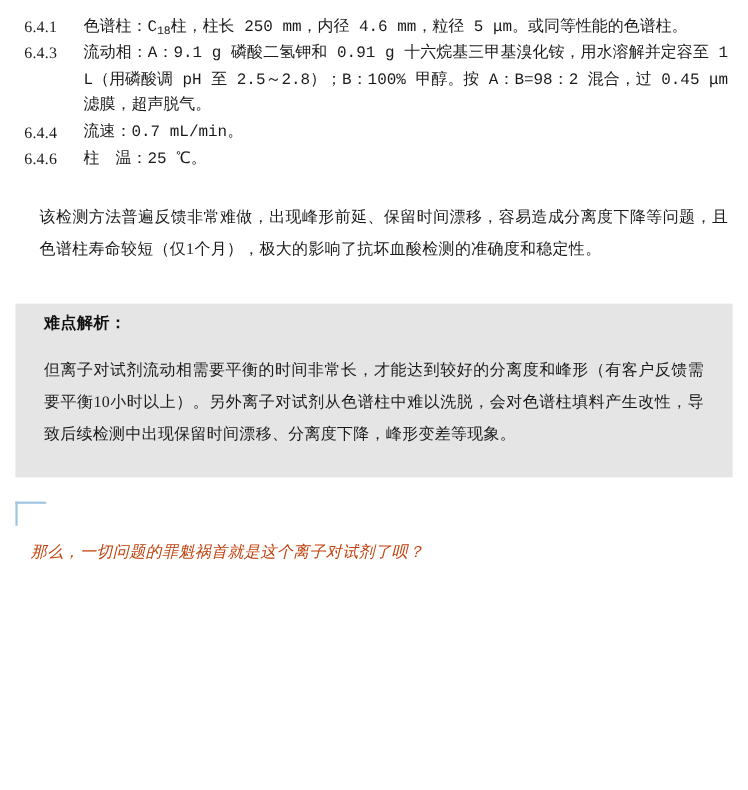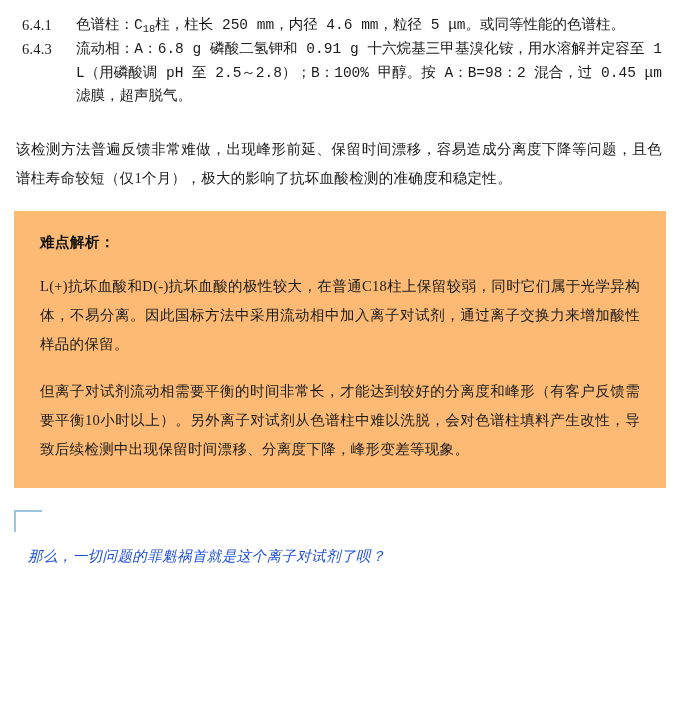--- a/index.html
+++ b/index.html
@@ -49,34 +49,35 @@
     font-size: 0.72em;
     vertical-align: baseline;
     position: relative;
     bottom: -0.28em;
   }
 
   
   .para-block {
     padding: 0 18px 0 16px;
     margin-top: 26px;
+    margin-left: 20px;
   }
   .para {
     font-size: 14.5px;
     line-height: 2.0;
     color: #1a1a1a;
     text-align: justify;
     letter-spacing: 0.3px;
   }
 
   
   .analysis-box {
-    margin: 18px 14px 0 14px;
-    background: #fdba74;
-    padding: 22px 26px 24px 26px;
+    margin: 34px 14px 0 14px;
+    background: #e5e5e5;
+    padding: 8px 26px 24px 26px;
     box-sizing: border-box;
   }
   .analysis-title {
     font-size: 14.5px;
     font-weight: bold;
     color: #111111;
     margin-bottom: 20px;
     letter-spacing: 0.5px;
   }
   .analysis-para {
@@ -103,21 +104,21 @@
     top: 0;
     width: 26px;
     height: 20px;
     border-top: 2px solid #9fc4e0;
     border-left: 2px solid #9fc4e0;
   }
   .quote-line {
     font-size: 14.5px;
     line-height: 2.0;
     font-style: italic;
-    color: #1d4ed8;
+    color: #c2410c;
     letter-spacing: 0.4px;
     margin-bottom: 18px;
   }
   .quote-line:last-child {
     margin-bottom: 0;
   }
 </style>
 </head>
 <body>
 
@@ -126,36 +127,43 @@
   <div class="spec-list">
 
     <div class="spec-item">
       <span class="spec-num">6.4.1</span>
       <span class="spec-text"><span>色谱柱：C</span><sub>18</sub><span>柱，柱长 250 mm，内径 4.6 mm，粒径 5 μm。或同等性能的色谱柱。</span></span>
     </div>
 
 
     <div class="spec-item">
       <span class="spec-num">6.4.3</span>
-      <span class="spec-text">流动相：A：6.8 g 磷酸二氢钾和 0.91 g 十六烷基三甲基溴化铵，用水溶解并定容至 1 L（用磷酸调 pH 至 2.5～2.8）；B：100% 甲醇。按 A：B=98：2 混合，过 0.45 μm 滤膜，超声脱气。</span>
+      <span class="spec-text">流动相：A：9.1 g 磷酸二氢钾和 0.91 g 十六烷基三甲基溴化铵，用水溶解并定容至 1 L（用磷酸调 pH 至 2.5～2.8）；B：100% 甲醇。按 A：B=98：2 混合，过 0.45 μm 滤膜，超声脱气。</span>
+    </div>
+
+    <div class="spec-item">
+      <span class="spec-num">6.4.4</span>
+      <span class="spec-text">流速：0.7 mL/min。</span>
     </div>
 
 
-
+    <div class="spec-item">
+      <span class="spec-num">6.4.6</span>
+      <span class="spec-text">柱　温：25 ℃。</span>
+    </div>
 
 
   </div>
 
   <div class="para-block">
     <p class="para">该检测方法普遍反馈非常难做，出现峰形前延、保留时间漂移，容易造成分离度下降等问题，且色谱柱寿命较短（仅1个月），极大的影响了抗坏血酸检测的准确度和稳定性。</p>
   </div>
 
   <div class="analysis-box">
     <div class="analysis-title">难点解析：</div>
-    <p class="analysis-para">L(+)抗坏血酸和D(-)抗坏血酸的极性较大，在普通C18柱上保留较弱，同时它们属于光学异构体，不易分离。因此国标方法中采用流动相中加入离子对试剂，通过离子交换力来增加酸性样品的保留。</p>
     <p class="analysis-para">但离子对试剂流动相需要平衡的时间非常长，才能达到较好的分离度和峰形（有客户反馈需要平衡10小时以上）。另外离子对试剂从色谱柱中难以洗脱，会对色谱柱填料产生改性，导致后续检测中出现保留时间漂移、分离度下降，峰形变差等现象。</p>
   </div>
 
   <div class="quote-section">
     <span class="quote-mark"></span>
     <p class="quote-line">那么，一切问题的罪魁祸首就是这个离子对试剂了呗？</p>
 
   </div>
 
 </div>

